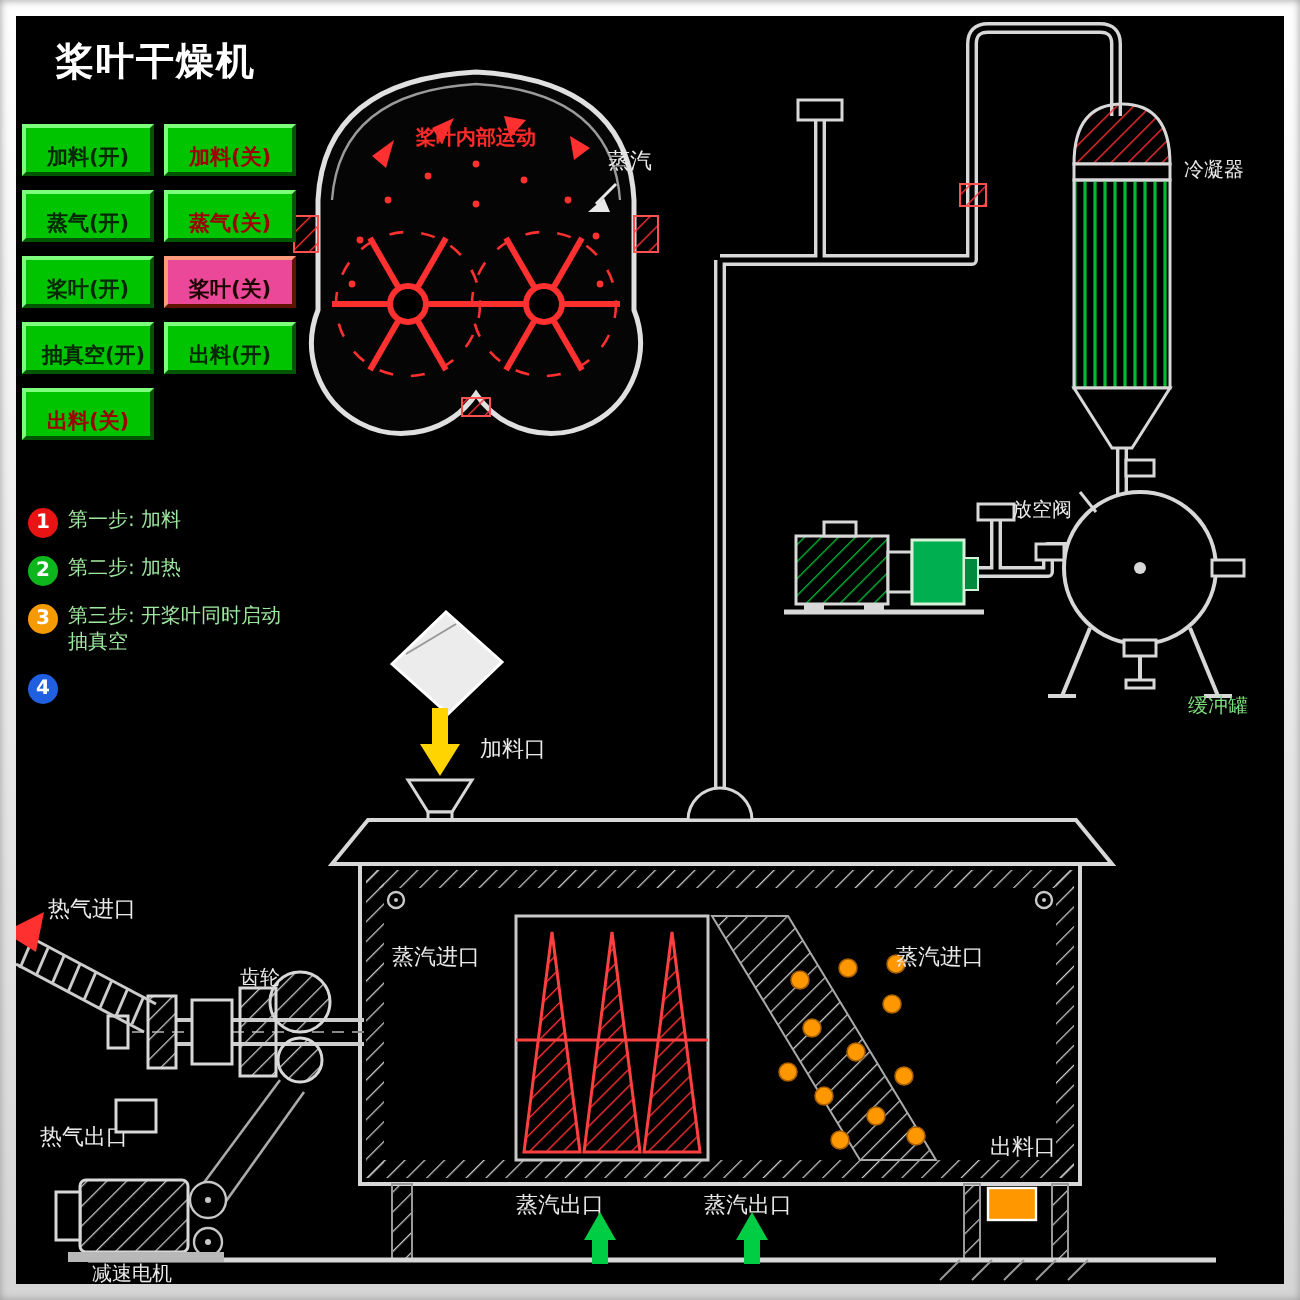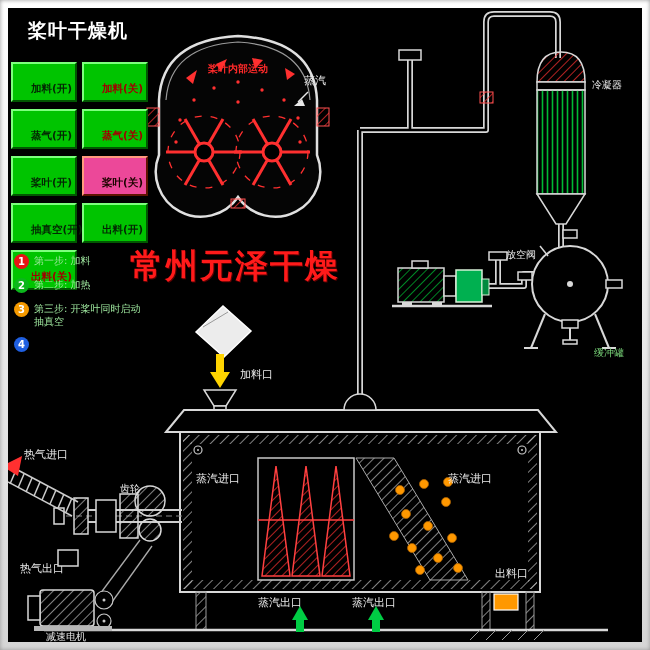--- a/index.html
+++ b/index.html
@@ -3,21 +3,21 @@
 <meta charset="utf-8">
 <style>
   *{margin:0;padding:0;box-sizing:border-box}
   html,body{width:650px;height:650px}
   body{font-family:"DejaVu Sans","Liberation Sans",sans-serif;background:#9a9a9a}
   .frame{width:650px;height:650px;background:linear-gradient(#ffffff,#d6d6d6);padding:8px;position:relative;box-shadow:inset 0 0 4px #999}
   .screen{width:634px;height:634px;background:#000;position:relative;overflow:hidden}
   svg.schem{position:absolute;left:0;top:0;z-index:1}
   .title{position:absolute;left:20px;top:10px;color:#fff;font-size:19px;font-weight:bold;letter-spacing:1px;z-index:2}
   .btn-grid{position:absolute;left:3px;top:54px;display:grid;grid-template-columns:66px 66px;gap:7px 5px;z-index:2}
-  .hbtn{height:26px;font-size:10.5px;font-weight:bold;border:2px solid;border-color:#7dff7d #015701 #015701 #7dff7d;background:#00c400;color:#032803;cursor:pointer;font-family:inherit;padding:18px;white-space:nowrap}
+  .hbtn{height:26px;font-size:10.5px;font-weight:bold;border:2px solid;border-color:#7dff7d #015701 #015701 #7dff7d;background:#00c400;color:#032803;cursor:pointer;font-family:inherit;padding:8px;white-space:nowrap}
   .hbtn.off{color:#a00000}
   .hbtn.alert{background:#ec4899;border-color:#ff9a7d #5e1400 #5e1400 #ff9a7d;color:#1d0500}
   .steps{position:absolute;left:6px;top:246px;width:128px;display:flex;flex-direction:column;gap:9px;z-index:2}
   .step{display:flex;gap:5px;align-items:flex-start}
   .dot{flex:0 0 15px;height:15px;border-radius:50%;color:#fff;font-size:10px;font-weight:bold;display:flex;align-items:center;justify-content:center}
   .sc1{background:#e81313}.sc2{background:#0cb61c}.sc3{background:#f59a00}.sc4{background:#1f5fe0}
   .stext{font-size:10px;line-height:13px;color:#9fe89f}
   .brand{position:absolute;left:122px;top:236px;font-size:33px;font-weight:bold;color:#ff1a1a;letter-spacing:2px;z-index:3;text-shadow:1px 1px 0 #5a0000;white-space:nowrap}
   
   .po{stroke:#d8d8d8;stroke-width:6;fill:none;stroke-linejoin:round}
@@ -301,16 +301,15 @@
       </div>
       <div class="step">
         <span class="dot sc3">3</span>
         <span class="stext">第三步: 开桨叶同时启动抽真空</span>
       </div>
       <div class="step">
         <span class="dot sc4">4</span>
       </div>
     </div>
 
-    <div class="brand">常州元泽干燥</div>
 
   </div>
 </div>
 
 </body></html>

